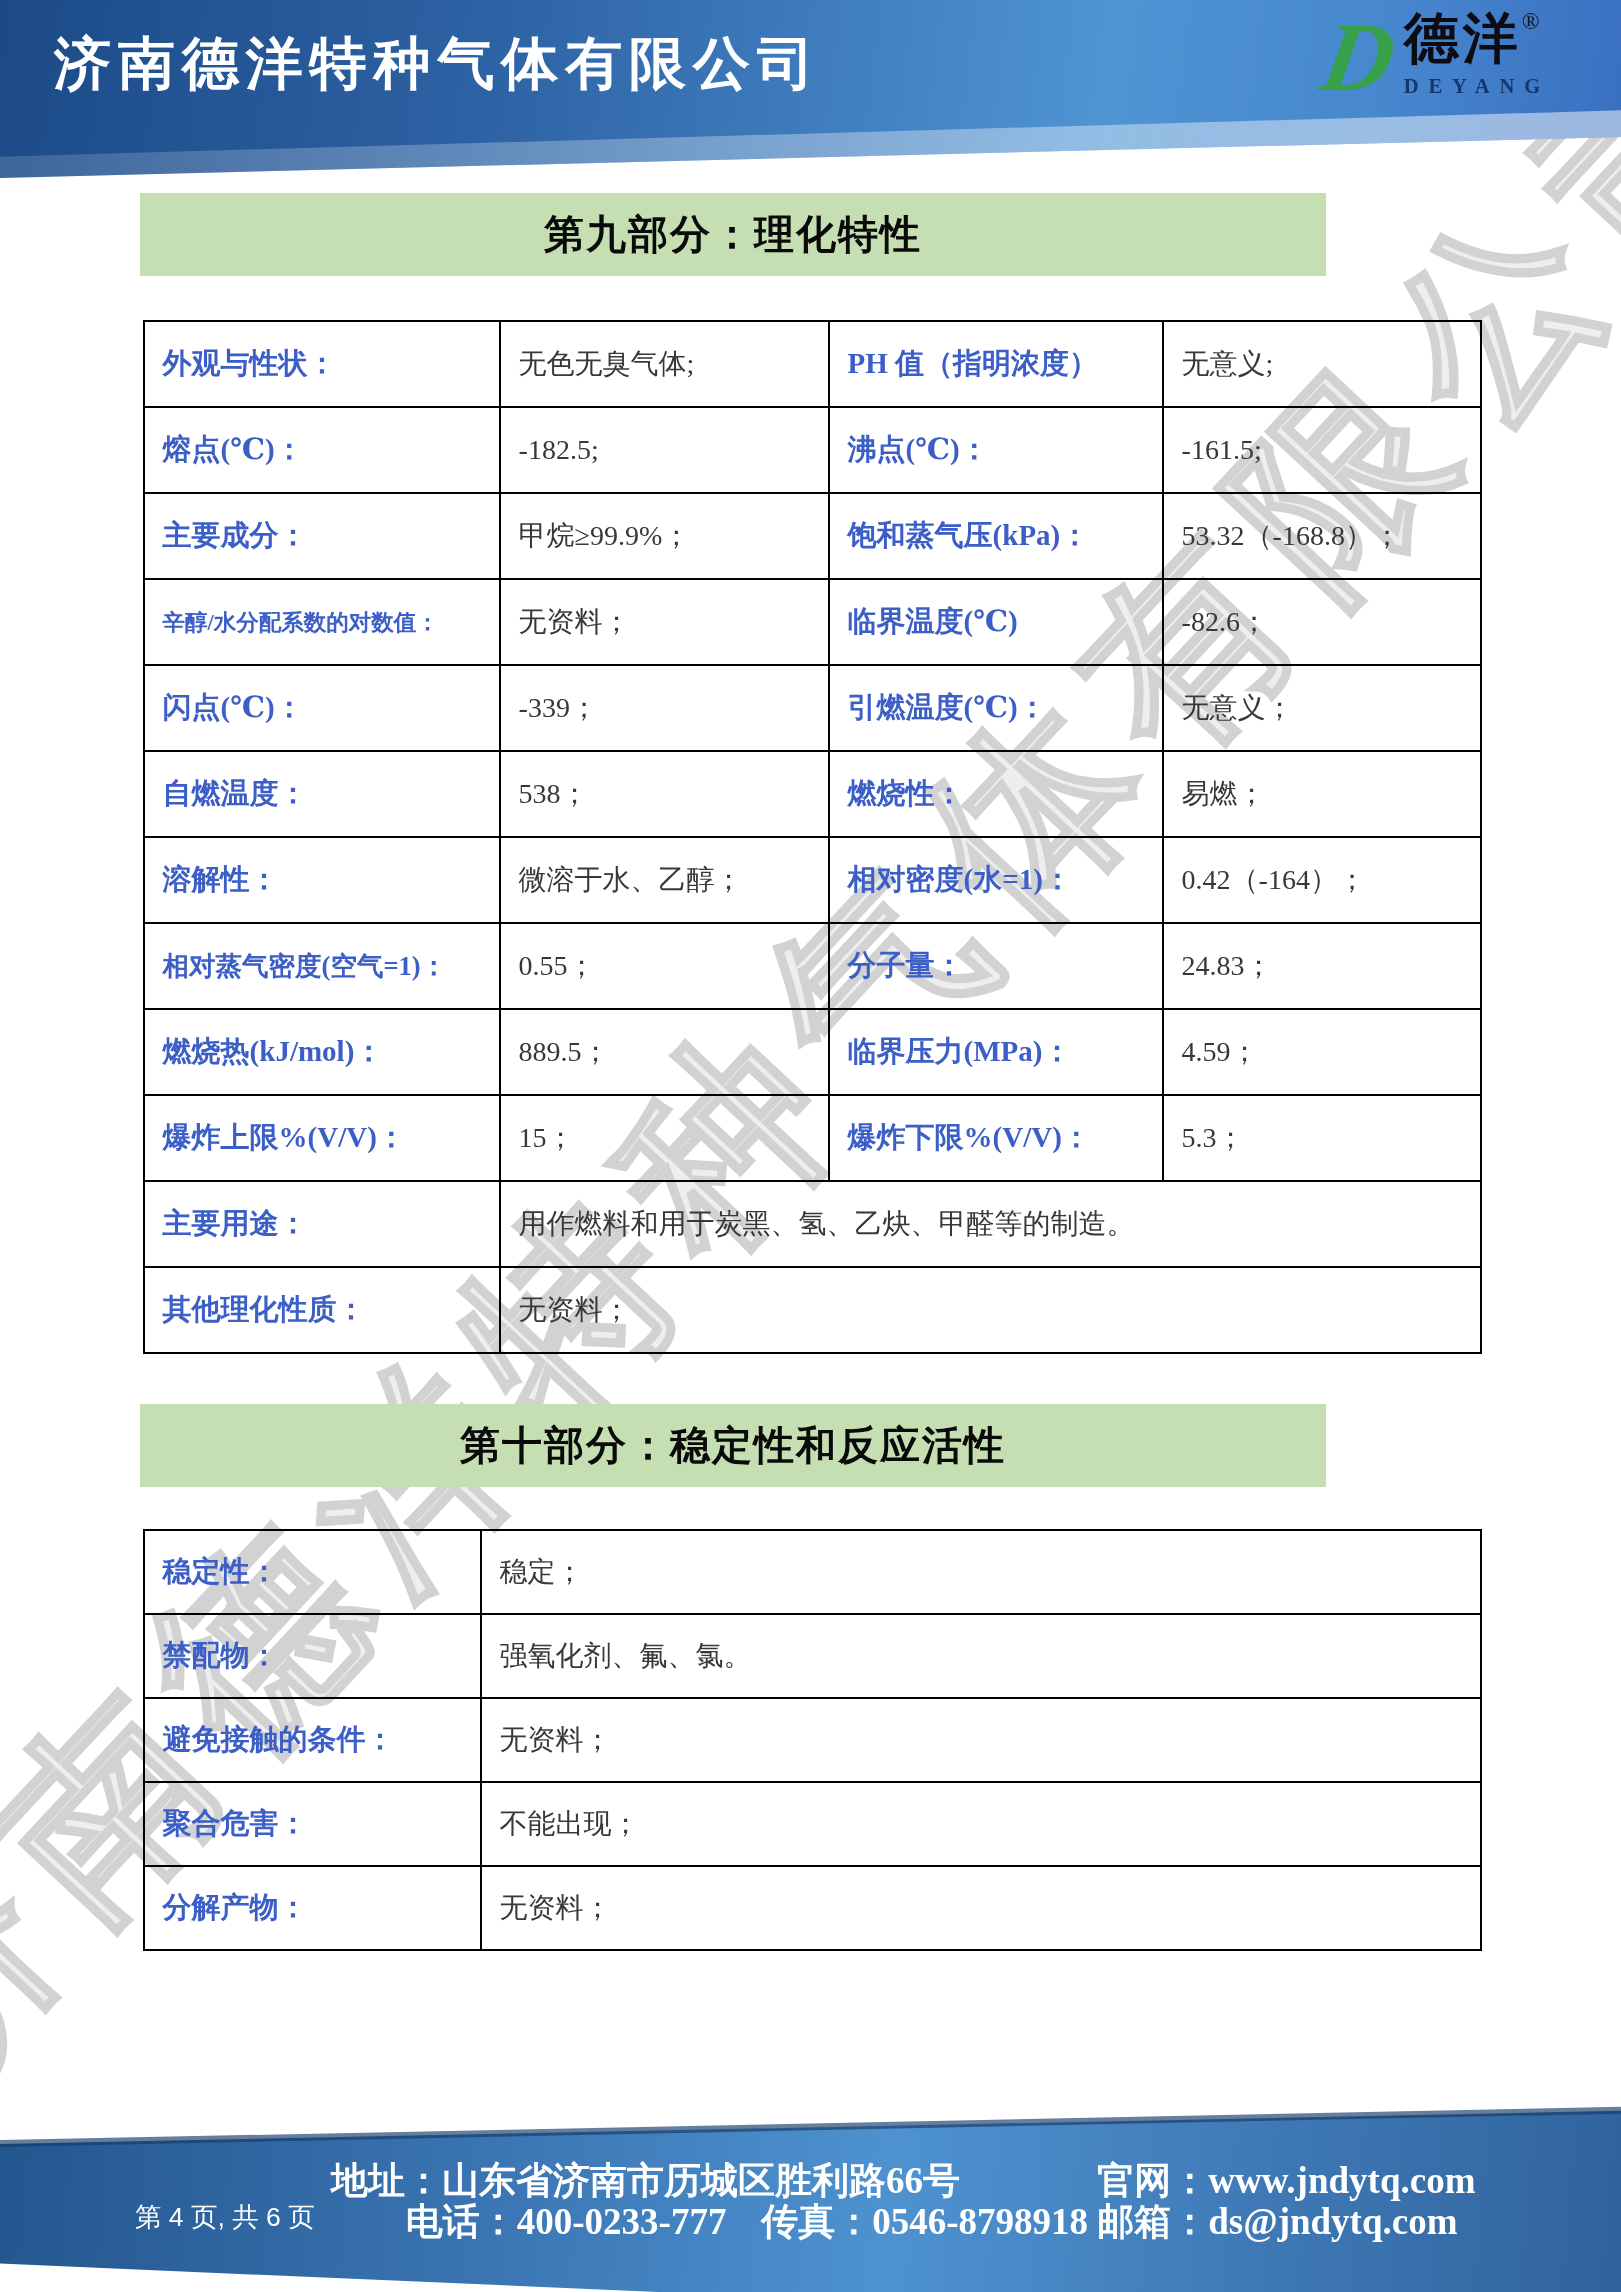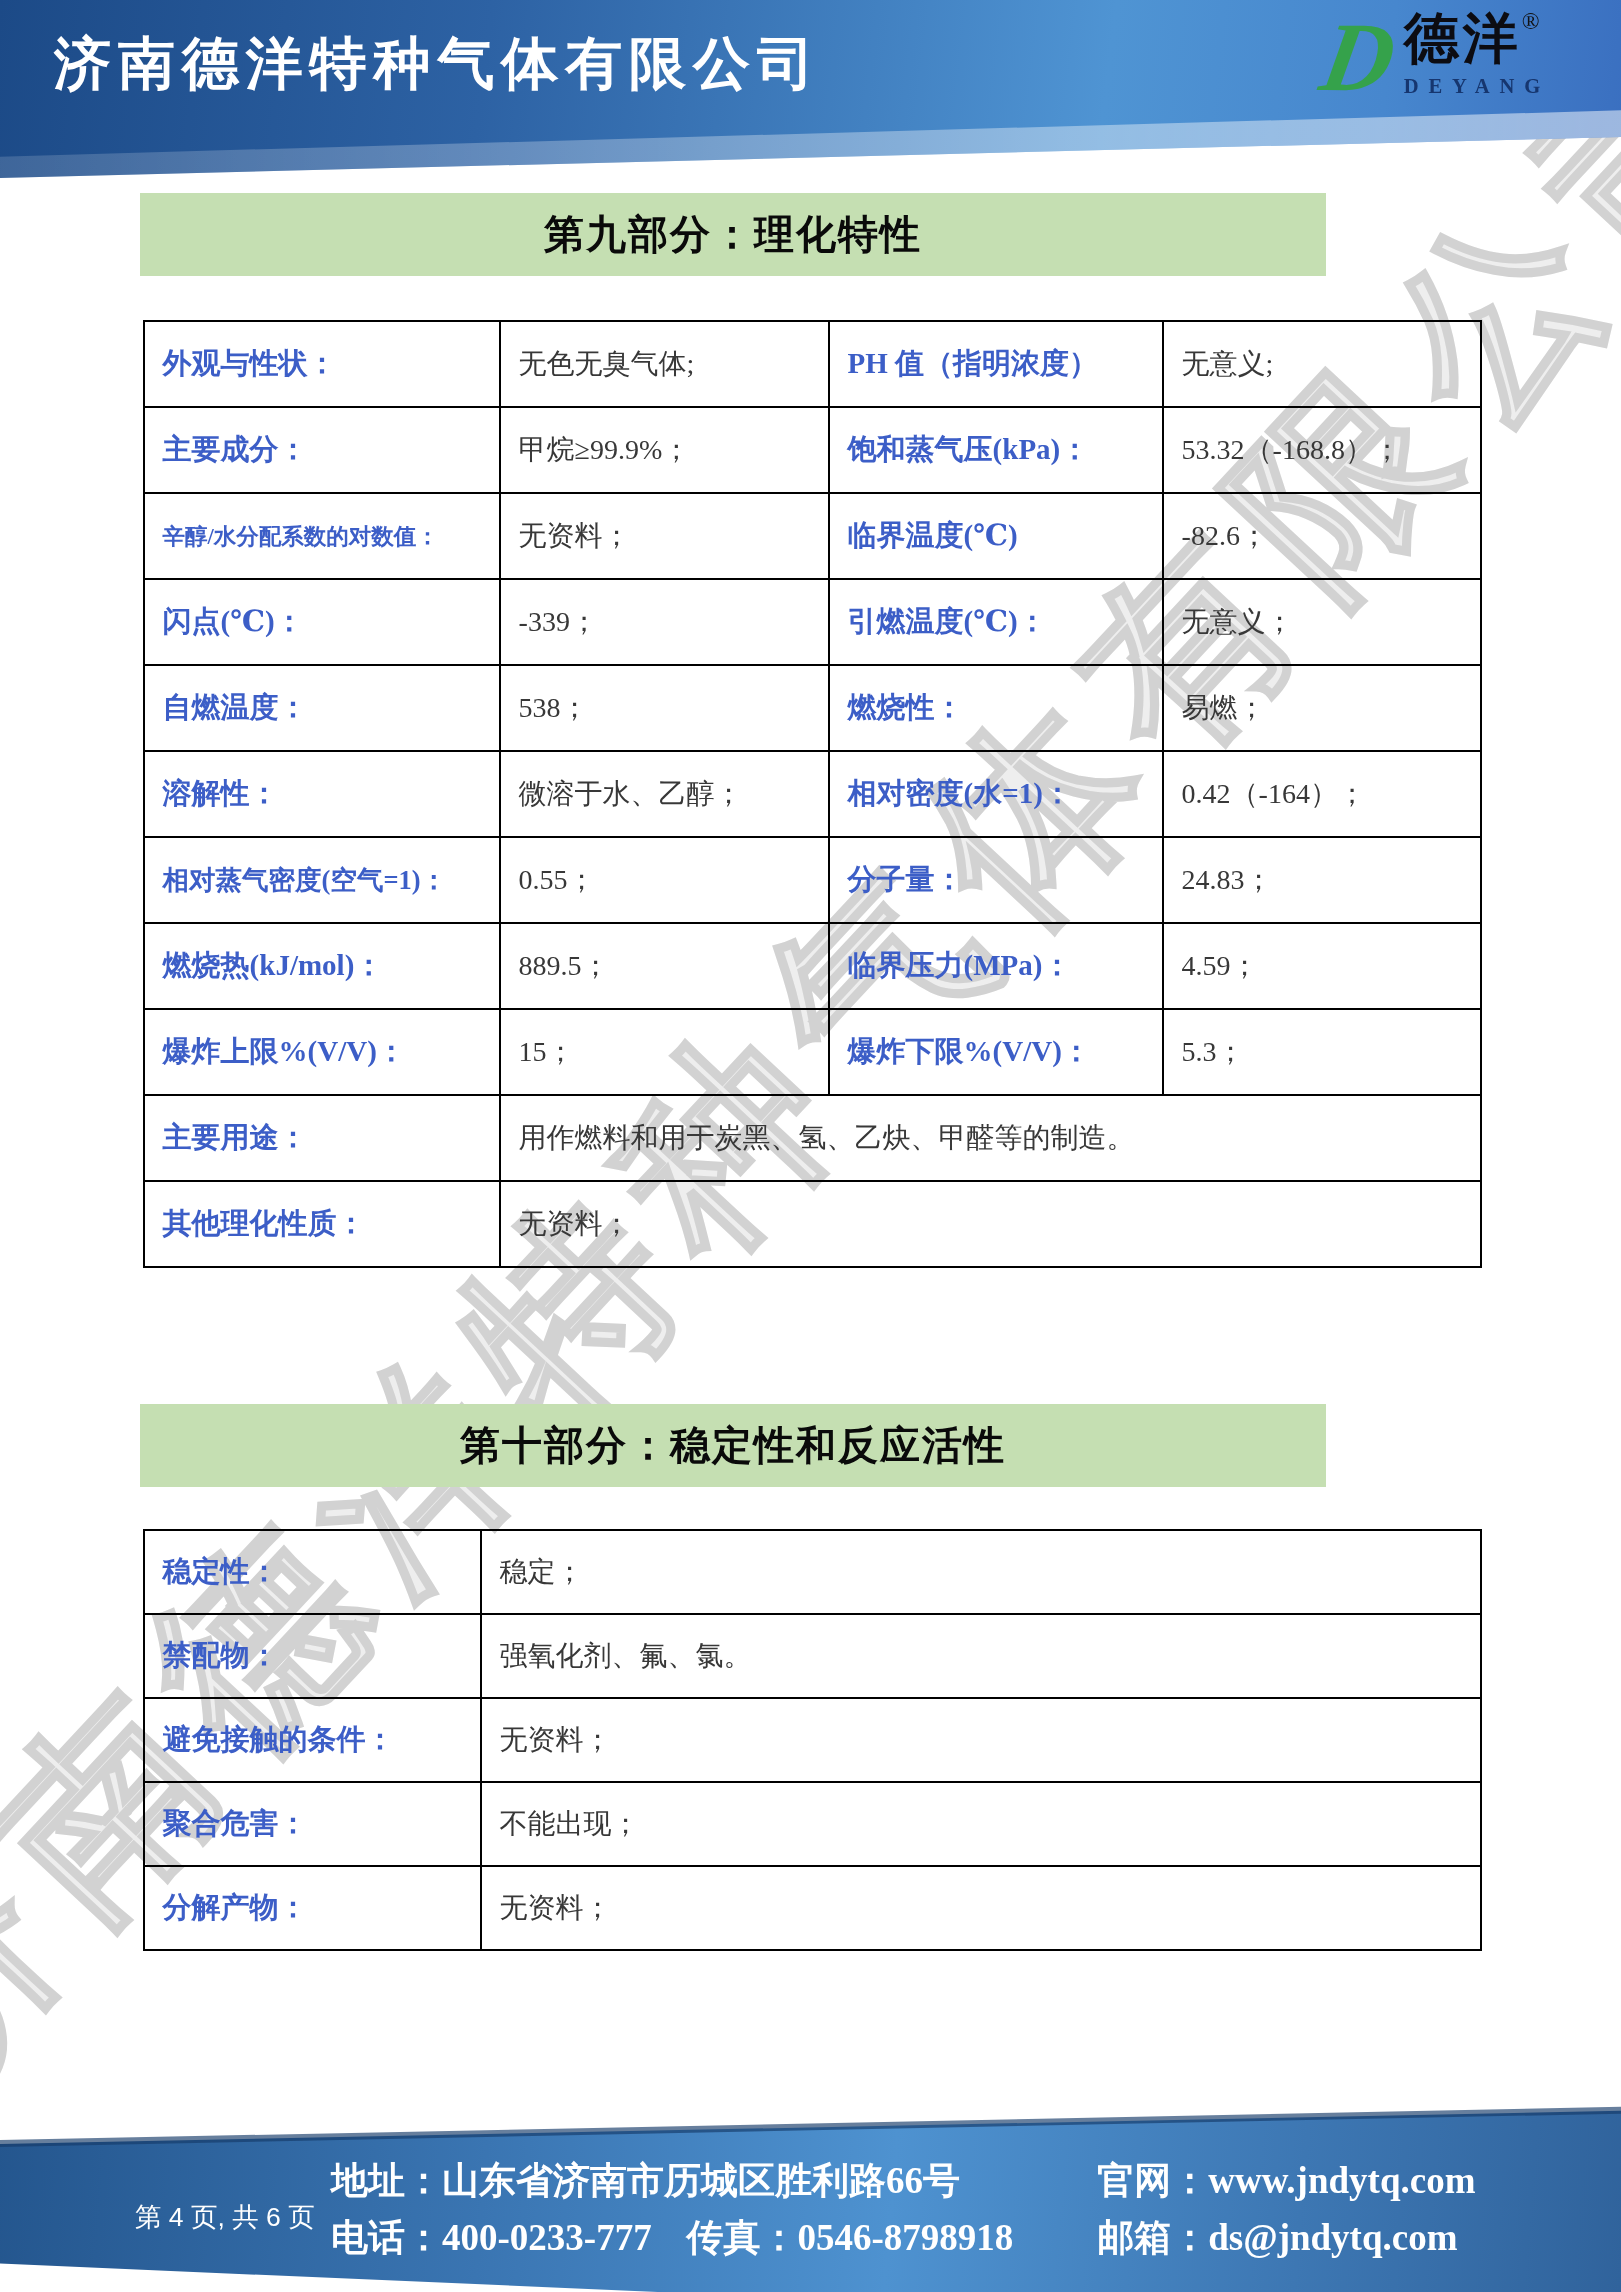--- a/index.html
+++ b/index.html
@@ -73,21 +73,21 @@
     background:linear-gradient(95deg,#24568e 0%,#3a75b2 30%,#4e92d0 55%,#3d77b3 80%,#30639c 100%);
     clip-path:polygon(0 24%,100% 7%,100% 100%,42% 100%,0 85%);
   }
   .footer-edge {
     position:absolute; inset:0; background:#163a69; opacity:.65;
     clip-path:polygon(0 22%,100% 5%,100% 8.5%,0 25.5%);
   }
   .footer-line { position:absolute; left:331px; color:#fff; font-weight:bold; font-size:37px; white-space:nowrap; }
   .footer-line .f-left { display:inline-block; width:757px; }
   .fl1 { top:59px; }
-  .fl2 { top:116px; }
+  .fl2 { top:100px;text-align:right; }
   .fax-part { margin-left:25.5px; }
   .page-info {
     position:absolute; left:135px; top:102px; color:#fff; font-size:26.5px;
     font-family:"Liberation Sans","DejaVu Sans",sans-serif; white-space:nowrap;
   }
 </style>
 </head>
 <body>
 
 <div class="page">
@@ -122,20 +122,26 @@
         <col style="width:318px">
       </colgroup>
     <tbody>
         <tr>
       <td class="lbl">外观与性状：</td>
       <td class="val">无色无臭气体;</td>
       <td class="lbl">PH 值（指明浓度）</td>
       <td class="val">无意义;</td>
     </tr>
     <tr>
+      <td class="lbl">熔点(℃)：</td>
+      <td class="val">-182.5;</td>
+      <td class="lbl">沸点(℃)：</td>
+      <td class="val">-161.5;</td>
+    </tr>
+    <tr>
       <td class="lbl">主要成分：</td>
       <td class="val">甲烷≥99.9%；</td>
       <td class="lbl">饱和蒸气压(kPa)：</td>
       <td class="val">53.32（-168.8）；</td>
     </tr>
     <tr>
       <td class="lbl lbl-sm">辛醇/水分配系数的对数值：</td>
       <td class="val">无资料；</td>
       <td class="lbl">临界温度(℃)</td>
       <td class="val">-82.6；</td>

